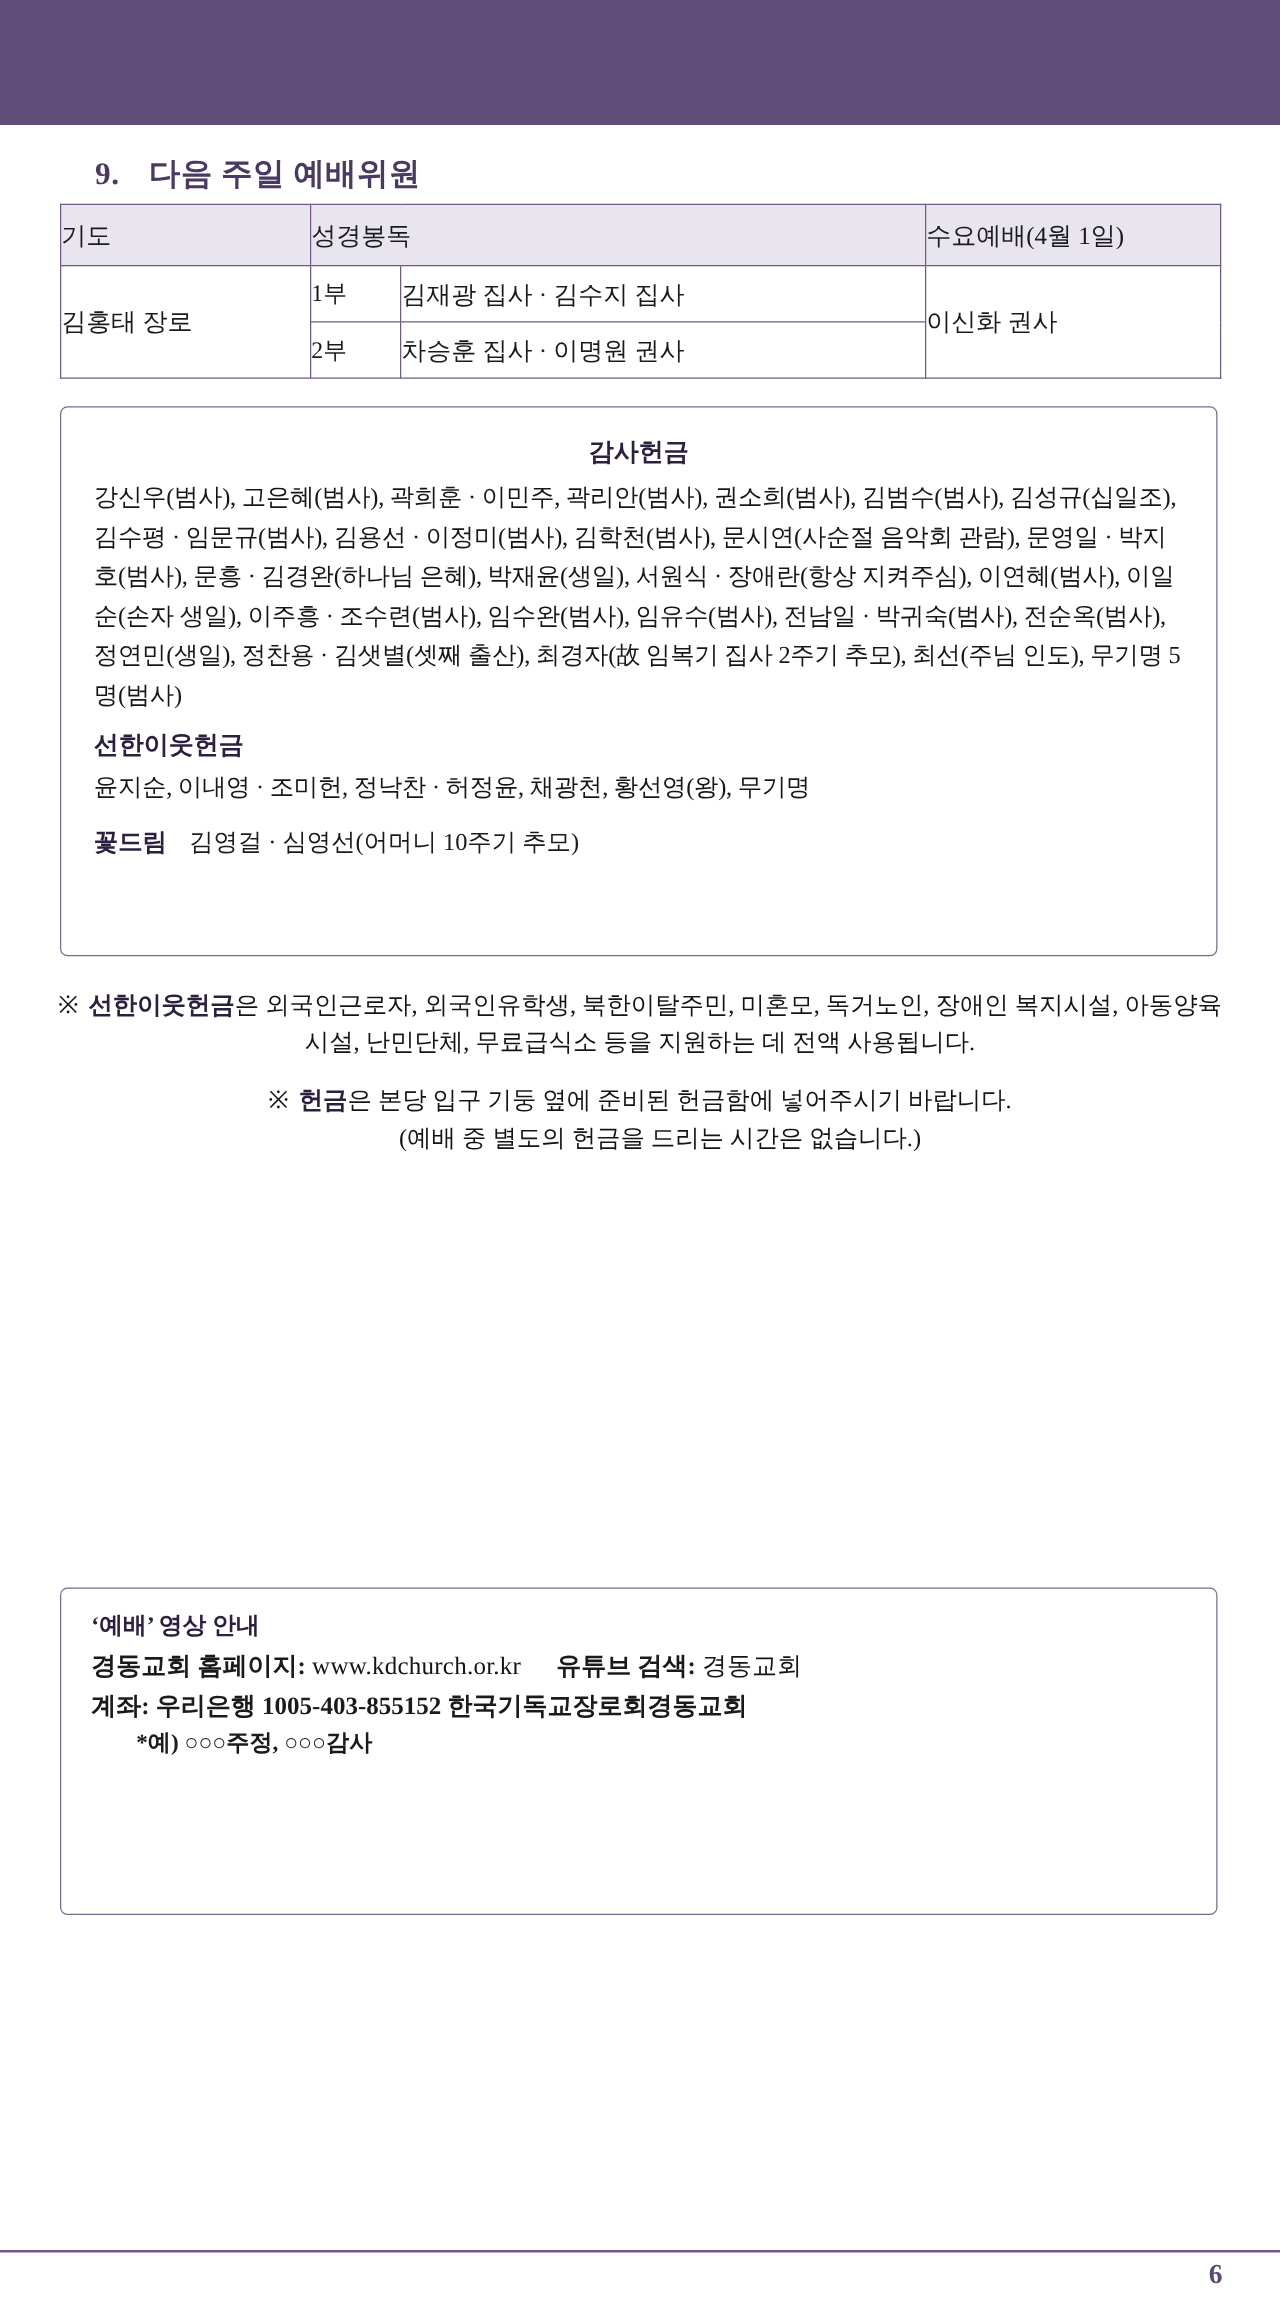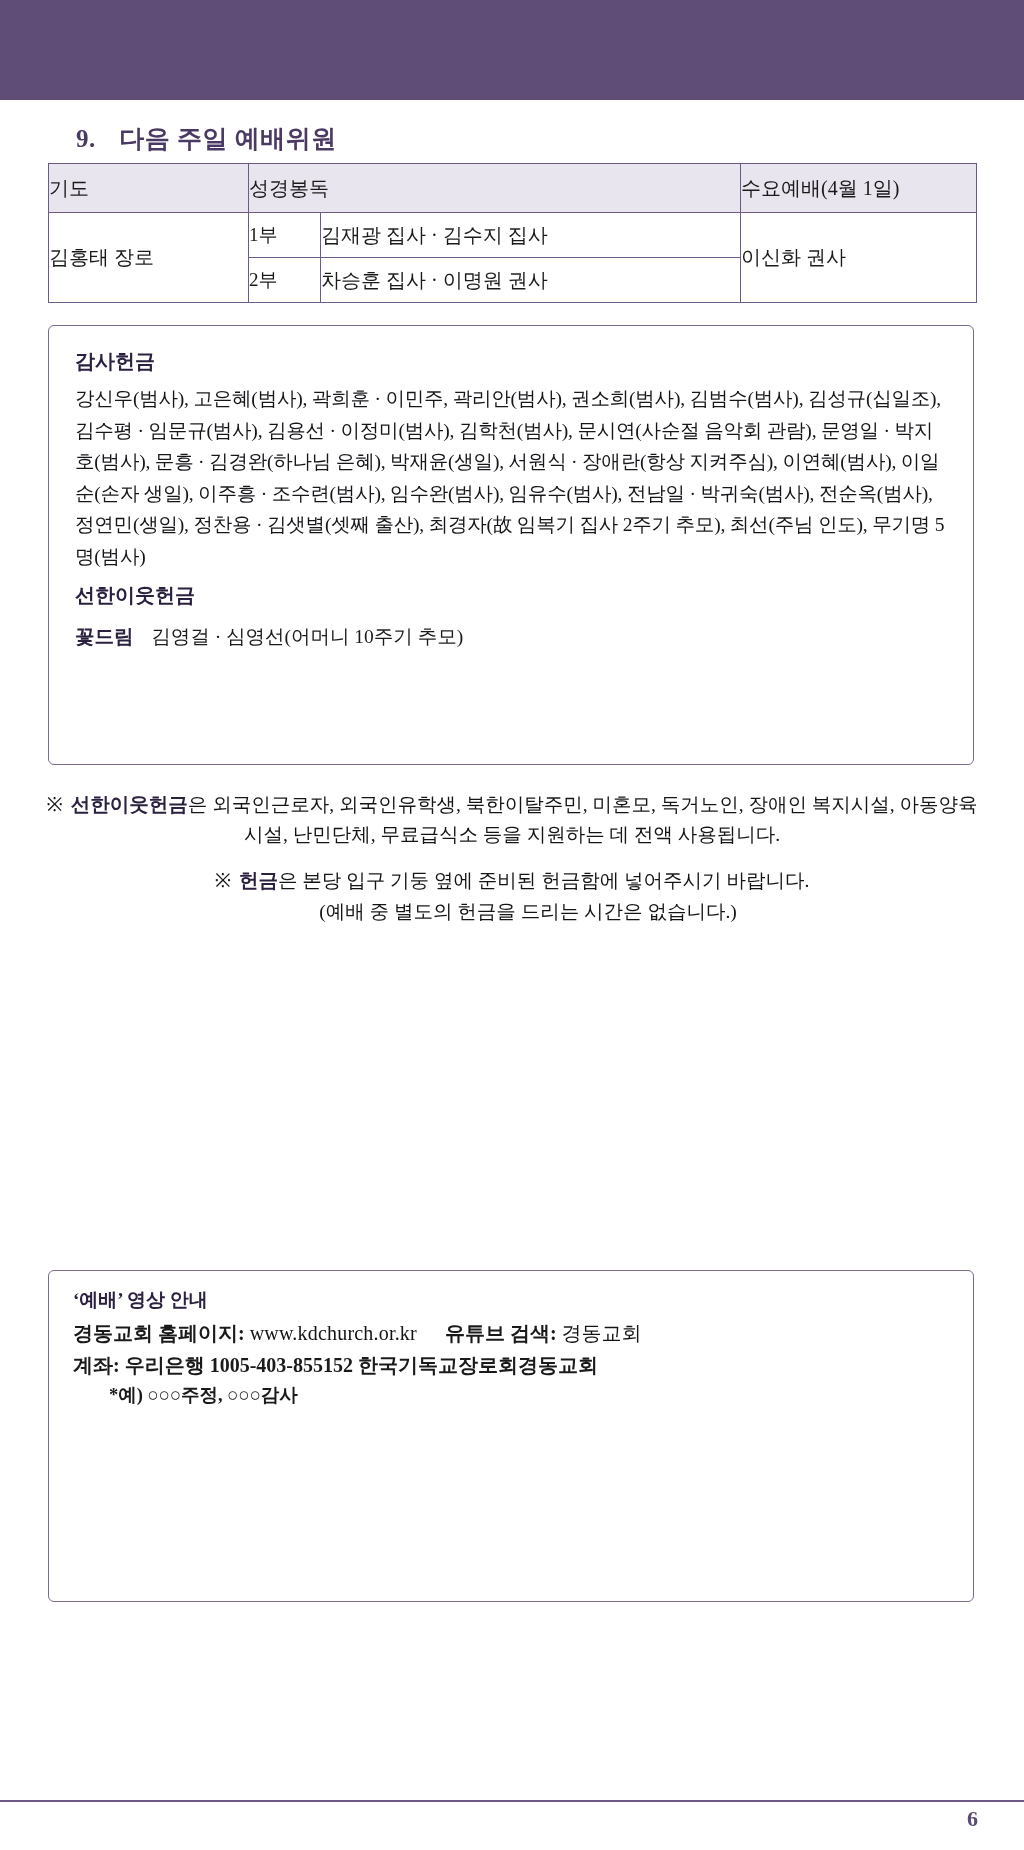--- a/index.html
+++ b/index.html
@@ -89,20 +89,21 @@
     border: 1px solid #7a6a90;
     border-radius: 6px;
     box-sizing: border-box;
     padding: 22px 26px 10px 26px;
   }
   .off-title {
     font-size: 20px;
     font-weight: bold;
     color: #2b2040;
     margin-bottom: 8px;
+    text-align: center;
   }
   .off-body {
     font-size: 19.5px;
     line-height: 1.62;
     color: #16161a;
     letter-spacing: -0.2px;
   }
   .off-title2 {
     font-size: 20px;
     font-weight: bold;
@@ -140,21 +141,21 @@
     display: block;
     padding-left: 32px;
   }
 
   
   .info-box {
     position: absolute;
     left: 48px;
     top: 1270px;
     width: 926px;
-    height: 332px;
+    height: 262px;
     border: 1px solid #7a6a90;
     border-radius: 6px;
     box-sizing: border-box;
     padding: 16px 24px;
   }
   .info-h {
     font-size: 19px;
     font-weight: bold;
     color: #2b2040;
     margin-bottom: 4px;
@@ -239,20 +240,21 @@
       <td>2부</td>
       <td class="cell-name">차승훈 집사 · 이명원 권사</td>
     </tr>
   </tbody>
     </table>
 
   <div class="offering-box">
     <div class="off-title">감사헌금</div>
     <div class="off-body">강신우(범사), 고은혜(범사), 곽희훈 · 이민주, 곽리안(범사), 권소희(범사), 김범수(범사), 김성규(십일조), 김수평 · 임문규(범사), 김용선 · 이정미(범사), 김학천(범사), 문시연(사순절 음악회 관람), 문영일 · 박지호(범사), 문흥 · 김경완(하나님 은혜), 박재윤(생일), 서원식 · 장애란(항상 지켜주심), 이연혜(범사), 이일순(손자 생일), 이주흥 · 조수련(범사), 임수완(범사), 임유수(범사), 전남일 · 박귀숙(범사), 전순옥(범사), 정연민(생일), 정찬용 · 김샛별(셋째 출산), 최경자(故 임복기 집사 2주기 추모), 최선(주님 인도), 무기명 5명(범사)</div>
     <div class="off-title2">선한이웃헌금</div>
+    <div class="off-body">윤지순, 이내영 · 조미헌, 정낙찬 · 허정윤, 채광천, 황선영(왕), 무기명</div>
     <div class="off-line">
       <span class="off-inline-title">꽃드림</span>
       <span style="display:inline-block;width:8px"></span>
       <span>김영걸 · 심영선(어머니 10주기 추모)</span>
     </div>
   </div>
 
   <div class="notes">
     <div class="note">
       <span class="mark">※</span><b>선한이웃헌금</b><span>은 외국인근로자, 외국인유학생, 북한이탈주민, 미혼모, 독거노인, 장애인 복지시설, 아동양육시설, 난민단체, 무료급식소 등을 지원하는 데 전액 사용됩니다.</span>

